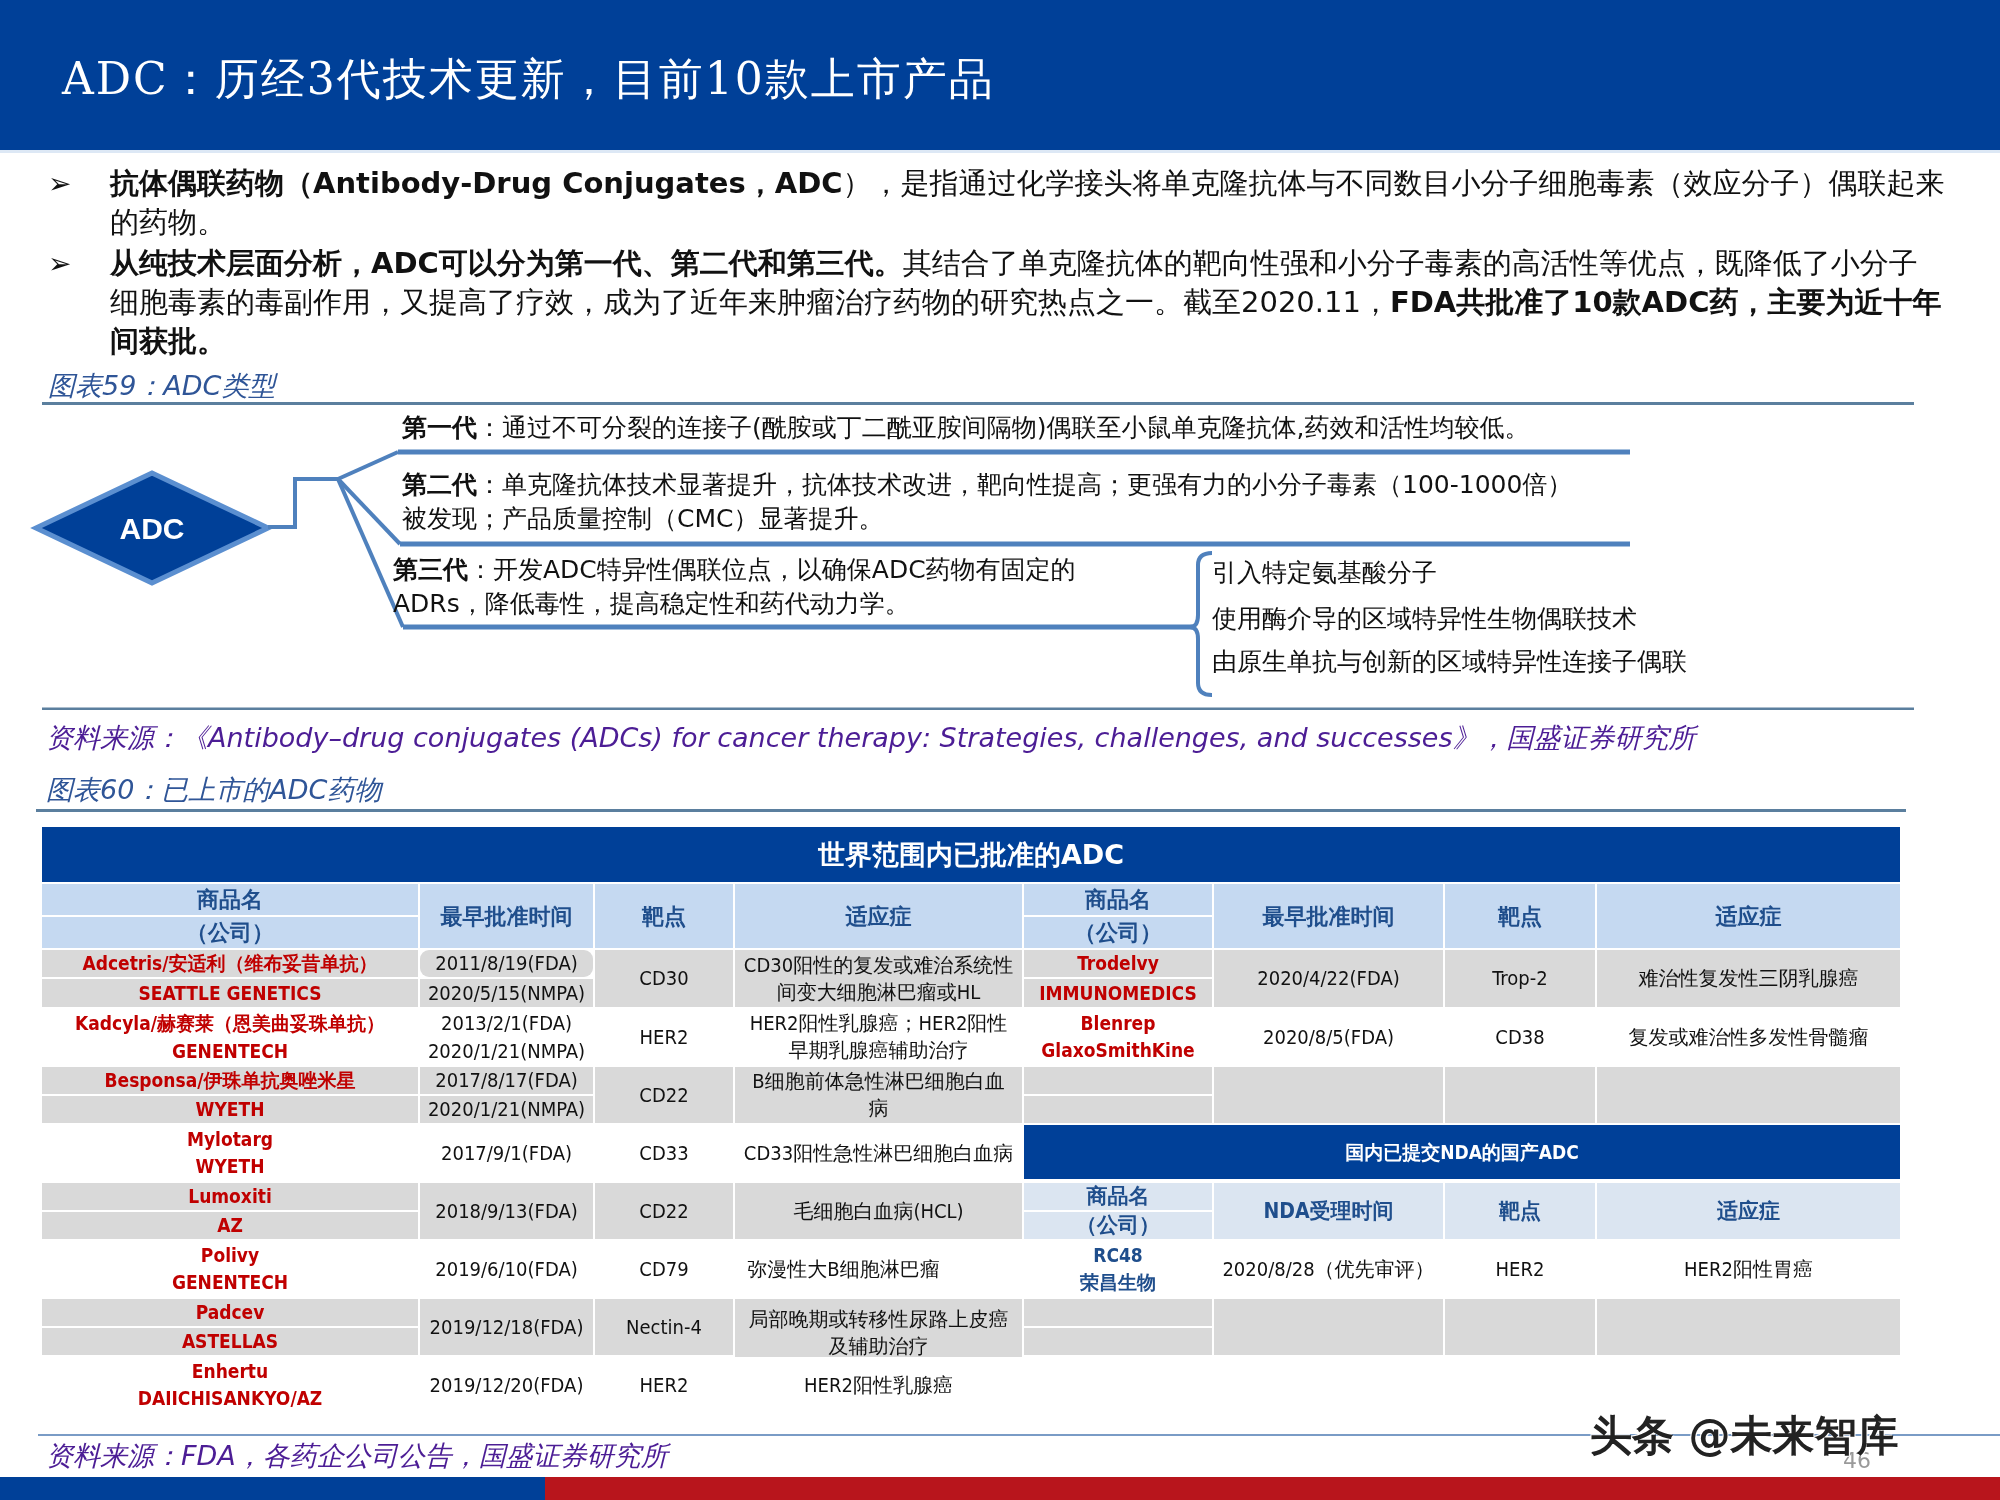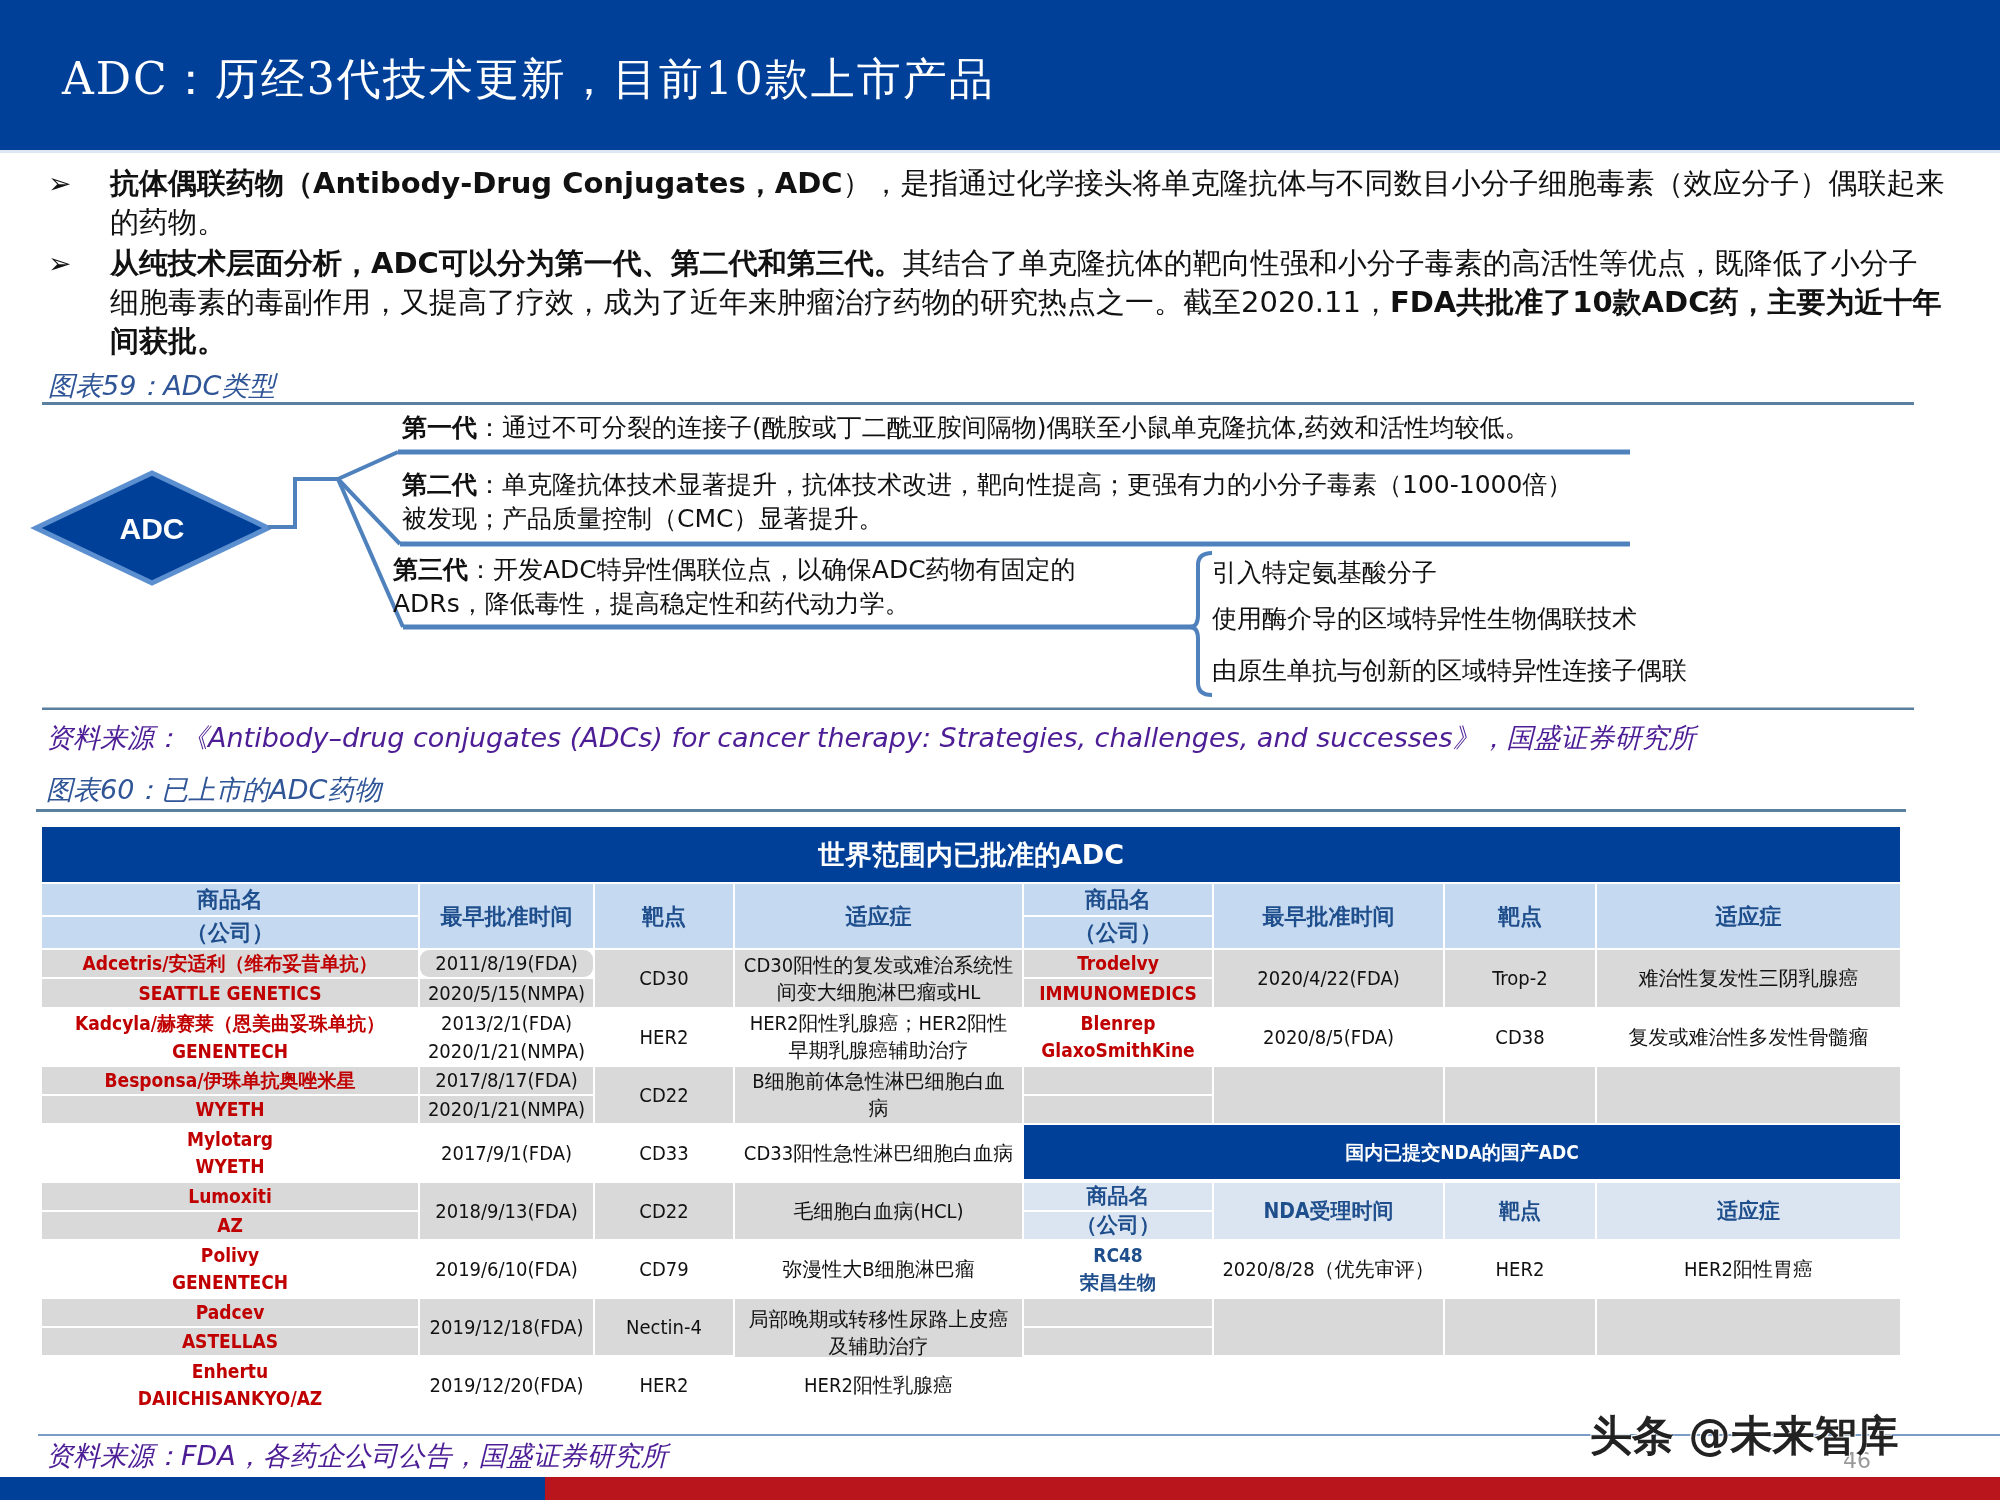--- a/index.html
+++ b/index.html
@@ -97,21 +97,21 @@
     <b>第二代</b><span>：单克隆抗体技术显著提升，抗体技术改进，靶向性提高；更强有力的小分子毒素（100-1000倍）</span><br>
     <span>被发现；产品质量控制（CMC）显著提升。</span>
   </div>
   <div class="gen-text" style="left:393px; top:153px;">
     <b>第三代</b><span>：开发ADC特异性偶联位点，以确保ADC药物有固定的</span><br>
     <span>ADRs，降低毒性，提高稳定性和药代动力学。</span>
   </div>
 
   <div class="brace-item" style="left:1212px; top:156px;">引入特定氨基酸分子</div>
   <div class="brace-item" style="left:1212px; top:202px;">使用酶介导的区域特异性生物偶联技术</div>
-  <div class="brace-item" style="left:1212px; top:254px;">由原生单抗与创新的区域特异性连接子偶联</div>
+  <div class="brace-item" style="left:1212px; top:245px;">由原生单抗与创新的区域特异性连接子偶联</div>
 </div>
 
 <div class="source" style="left:46px; top:720px;">资料来源：《Antibody–drug conjugates (ADCs) for cancer therapy: Strategies, challenges, and successes》，国盛证券研究所</div>
 
 <div class="fig-caption" style="left:46px; top:772px; color:#2f5597;">图表60：已上市的ADC药物</div>
 <div class="hrule" style="left:36px; top:809px; width:1870px;"></div>
 
 <div class="tbl">
   <div class="tbl-title">世界范围内已批准的ADC</div>
 
@@ -184,21 +184,21 @@
   <div class="cell hdr2" style="left:1172px; top:356px; width:229px; height:56px;">NDA受理时间</div>
   <div class="cell hdr2" style="left:1403px; top:356px; width:150px; height:56px;">靶点</div>
   <div class="cell hdr2" style="left:1555px; top:356px; width:303px; height:56px;">适应症</div>
 
   <div class="cell white name stack" style="left:0; top:414px; width:376px; height:56px;">
     <span>Polivy</span>
     <span>GENENTECH</span>
   </div>
   <div class="cell white" style="left:378px; top:414px; width:173px; height:56px;">2019/6/10(FDA)</div>
   <div class="cell white" style="left:553px; top:414px; width:138px; height:56px;">CD79</div>
-  <div class="cell white" style="left:693px; top:414px; width:287px; height:56px;">弥漫性大B细胞淋巴瘤</div>
+  <div class="cell white" style="left:658px; top:414px; width:287px; height:56px;">弥漫性大B细胞淋巴瘤</div>
   <div class="cell white name-blue stack" style="left:982px; top:414px; width:188px; height:56px;">
     <span>RC48</span>
     <span>荣昌生物</span>
   </div>
   <div class="cell white" style="left:1172px; top:414px; width:229px; height:56px;">2020/8/28（优先审评）</div>
   <div class="cell white" style="left:1403px; top:414px; width:150px; height:56px;">HER2</div>
   <div class="cell white" style="left:1555px; top:414px; width:303px; height:56px;">HER2阳性胃癌</div>
 
   <div class="cell grey name" style="left:0; top:472px; width:376px; height:27px;">Padcev</div>
   <div class="cell grey name" style="left:0; top:501px; width:376px; height:27px;">ASTELLAS</div>

